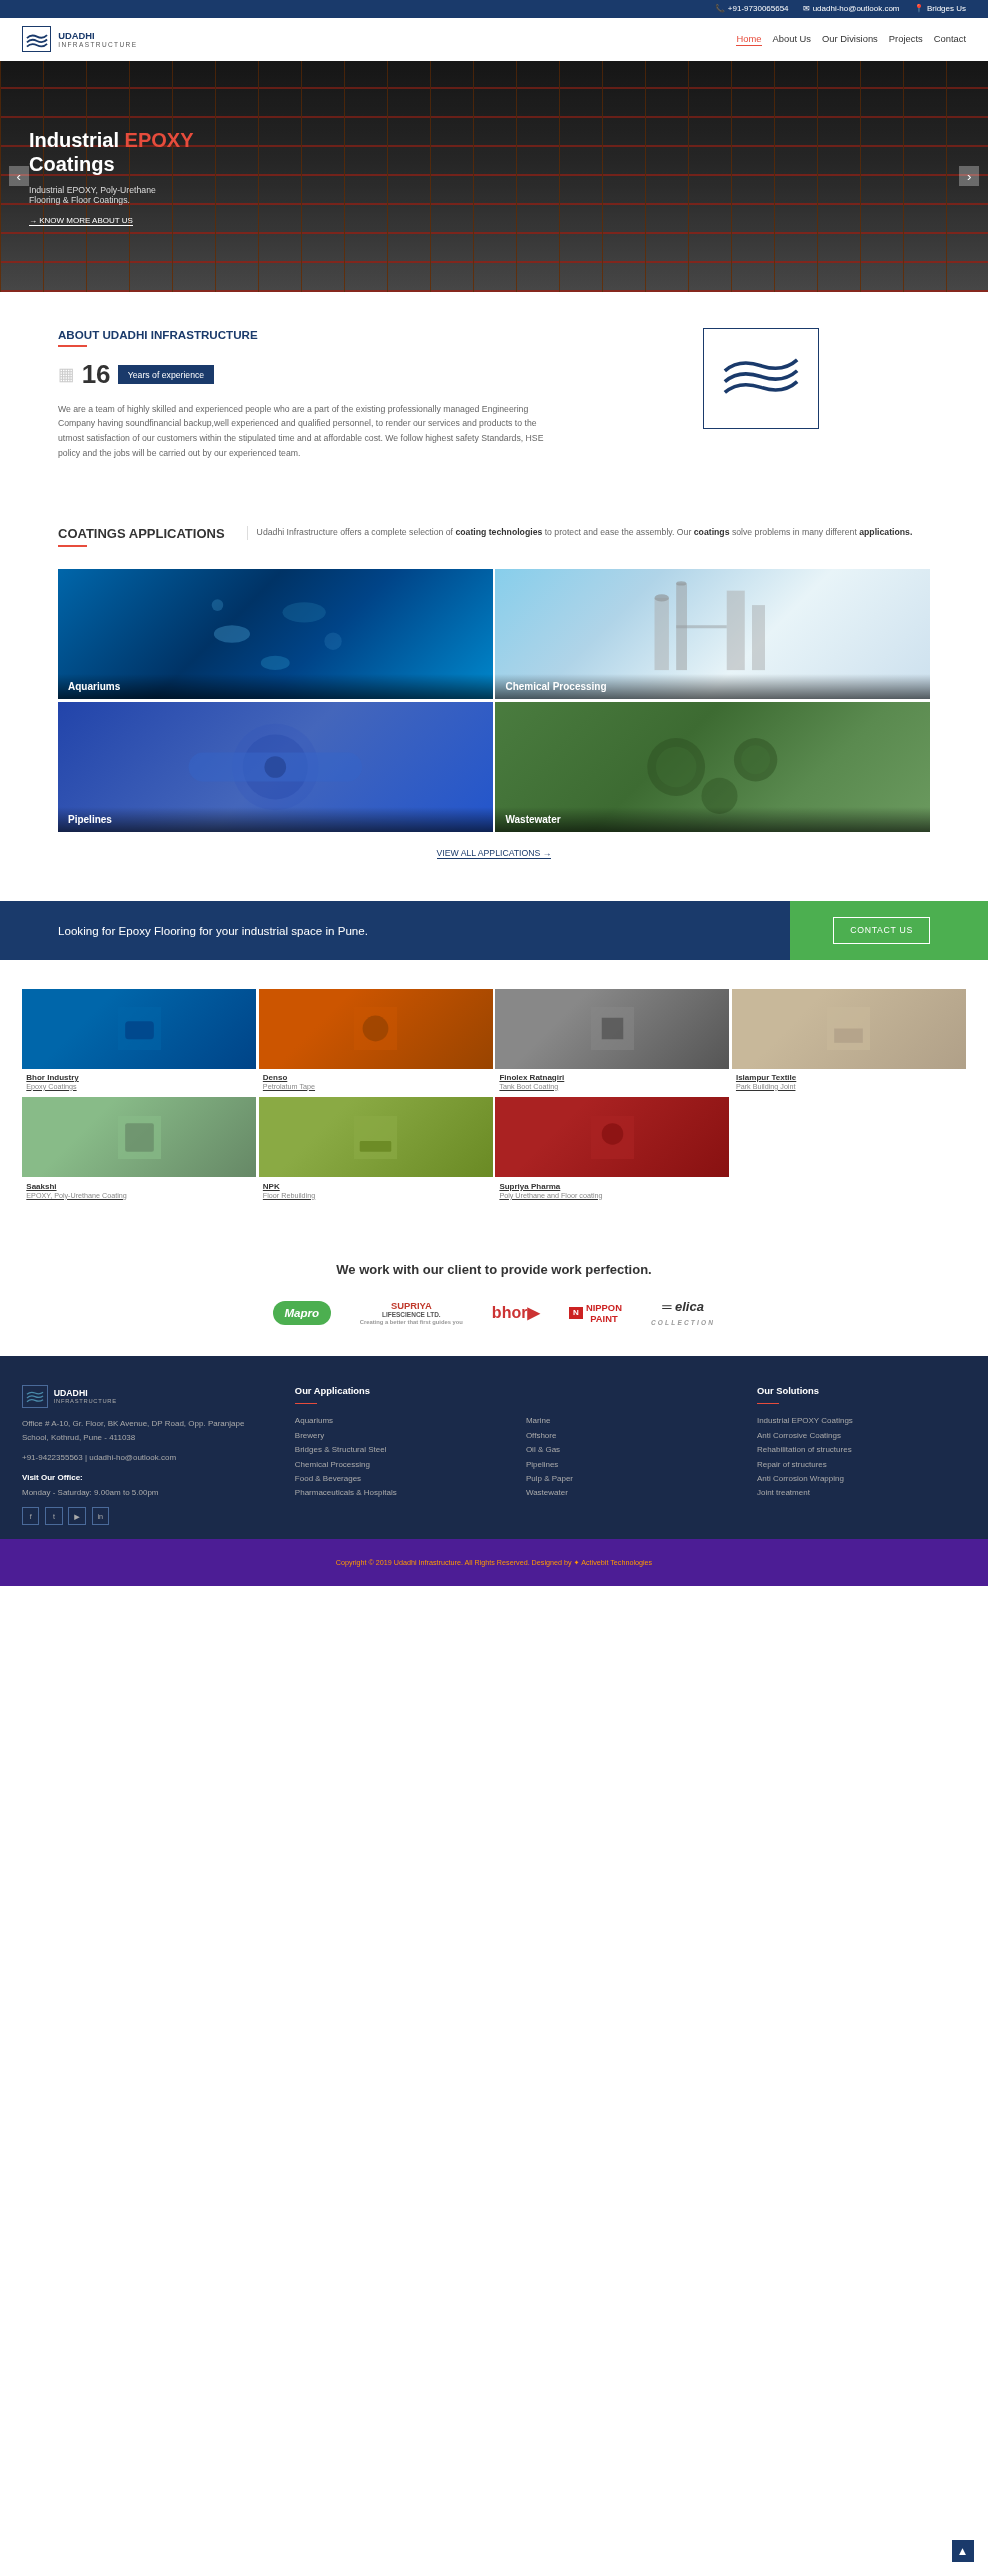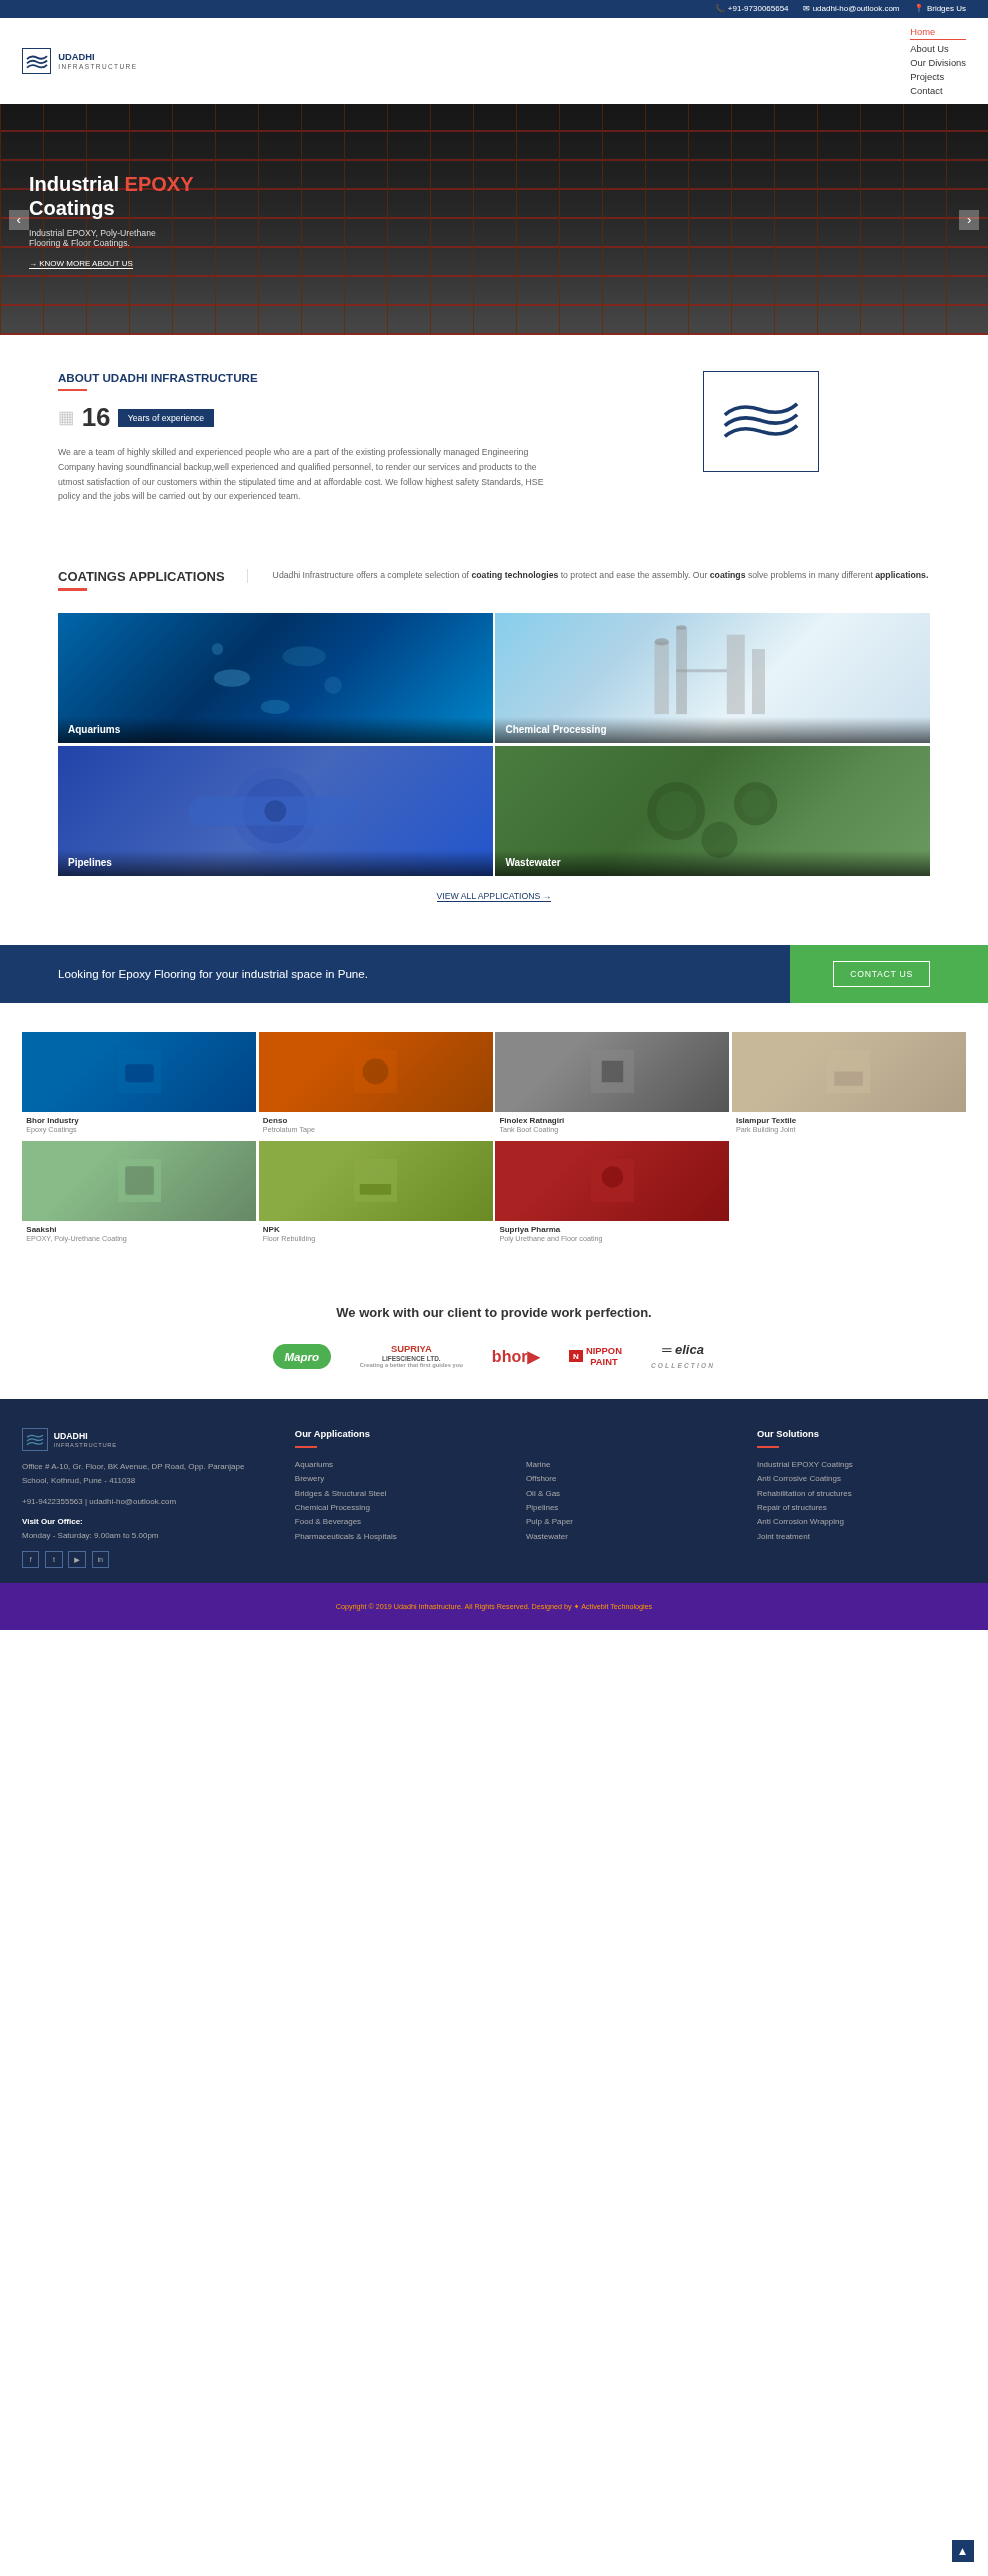--- a/index.html
+++ b/index.html
@@ -30,21 +30,21 @@
     .logo { display: flex; align-items: center; gap: 7.2px; }
     .logo-icon {
       width: 29px; height: 26px;
       border: 1.4px solid #1a3a6b;
       display: flex; align-items: center; justify-content: center;
       overflow: hidden;
     }
     .logo-icon svg { width: 26px; height: 23px; }
     .logo-text { font-size: 9.4px; font-weight: bold; color: #1a3a6b; line-height: 1.2; }
     .logo-text .sub { font-size: 6.5px; letter-spacing: 1.4px; font-weight: normal; color: #555; }
-    nav { display: flex; gap: 3px; flex-direction: column; }
+    nav { display: flex; gap: 11px; }
     nav a { text-decoration: none; color: #333; font-size: 9.4px; }
     nav a.active { color: #e74c3c; border-bottom: 1.4px solid #e74c3c; padding-bottom: 1.4px; }
 
     
     .hero {
       position: relative;
       height: 231px;
       background: linear-gradient(rgba(0,0,0,0.5), rgba(0,0,0,0.3)), 
                   repeating-linear-gradient(90deg, #8B4513 0px, #8B4513 1.4px, transparent 1.4px, transparent 43px),
                   repeating-linear-gradient(0deg, #c0392b 0px, #c0392b 2.2px, transparent 2.2px, transparent 29px),
@@ -92,21 +92,21 @@
       display: flex; align-items: center; justify-content: center;
     }
     .logo-large svg { width: 94px; height: 80px; }
 
     
     .coatings { padding: 29px 58px; }
     .coatings-header { display: flex; align-items: flex-start; gap: 22px; margin-bottom: 22px; }
     .coatings-title { min-width: 159px; }
     .coatings-title h2 { font-size: 13px; font-weight: bold; color: #333; }
     .coatings-title .underline { width: 29px; height: 2.2px; background: #e74c3c; margin-top: 4.3px; }
-    .coatings-desc { font-size: 8.7px; color: #666; line-height: 1.6; border-left: 1.4px solid #ddd; padding-left: 25px; }
+    .coatings-desc { font-size: 8.7px; color: #666; line-height: 1.6; border-left: 1.4px solid #ddd; padding-left: 9px; }
     .coatings-desc strong { color: #333; }
     .grid-2x2 { display: grid; grid-template-columns: 1fr 1fr; gap: 2.9px; }
     .grid-item {
       position: relative;
       height: 130px;
       overflow: hidden;
       cursor: pointer;
     }
     .grid-item-bg {
       width: 100%; height: 100%;
@@ -150,21 +150,21 @@
       white-space: nowrap;
     }
 
     
     .projects { padding: 29px 22px; display: flex; gap: 14.5px; }
     .projects-left { min-width: 116px; }
     .projects-left h2 { font-size: 11.6px; font-weight: bold; color: #1a3a6b; margin-bottom: 4.3px; }
     .projects-left .underline { width: 29px; height: 2.2px; background: #e74c3c; margin-bottom: 8.7px; }
     .projects-left p { font-size: 8px; color: #666; line-height: 1.6; margin-bottom: 8.7px; }
     .projects-left a { color: #1a3a6b; font-size: 8px; text-decoration: none; }
-    .projects-grid { flex: 1; display: grid; grid-template-columns: repeat(4, 1fr); gap: 2.2px; }
+    .projects-grid { flex: 1; display: grid; grid-template-columns: repeat(4, 1fr); gap: 2.2px; text-decoration: underline; }
     .proj-card { position: relative; overflow: hidden; }
     .proj-img {
       width: 100%; height: 80px;
       display: flex; align-items: center; justify-content: center;
     }
     .proj-info { padding: 4.3px; }
     .proj-info .name { font-size: 8px; font-weight: bold; color: #333; }
     .proj-info .type { font-size: 7.2px; color: #888; }
     .bg-blue { background: linear-gradient(135deg, #0066aa 30%, #004488 100%); }
     .bg-orange { background: linear-gradient(135deg, #cc5500 30%, #994400 100%); }

